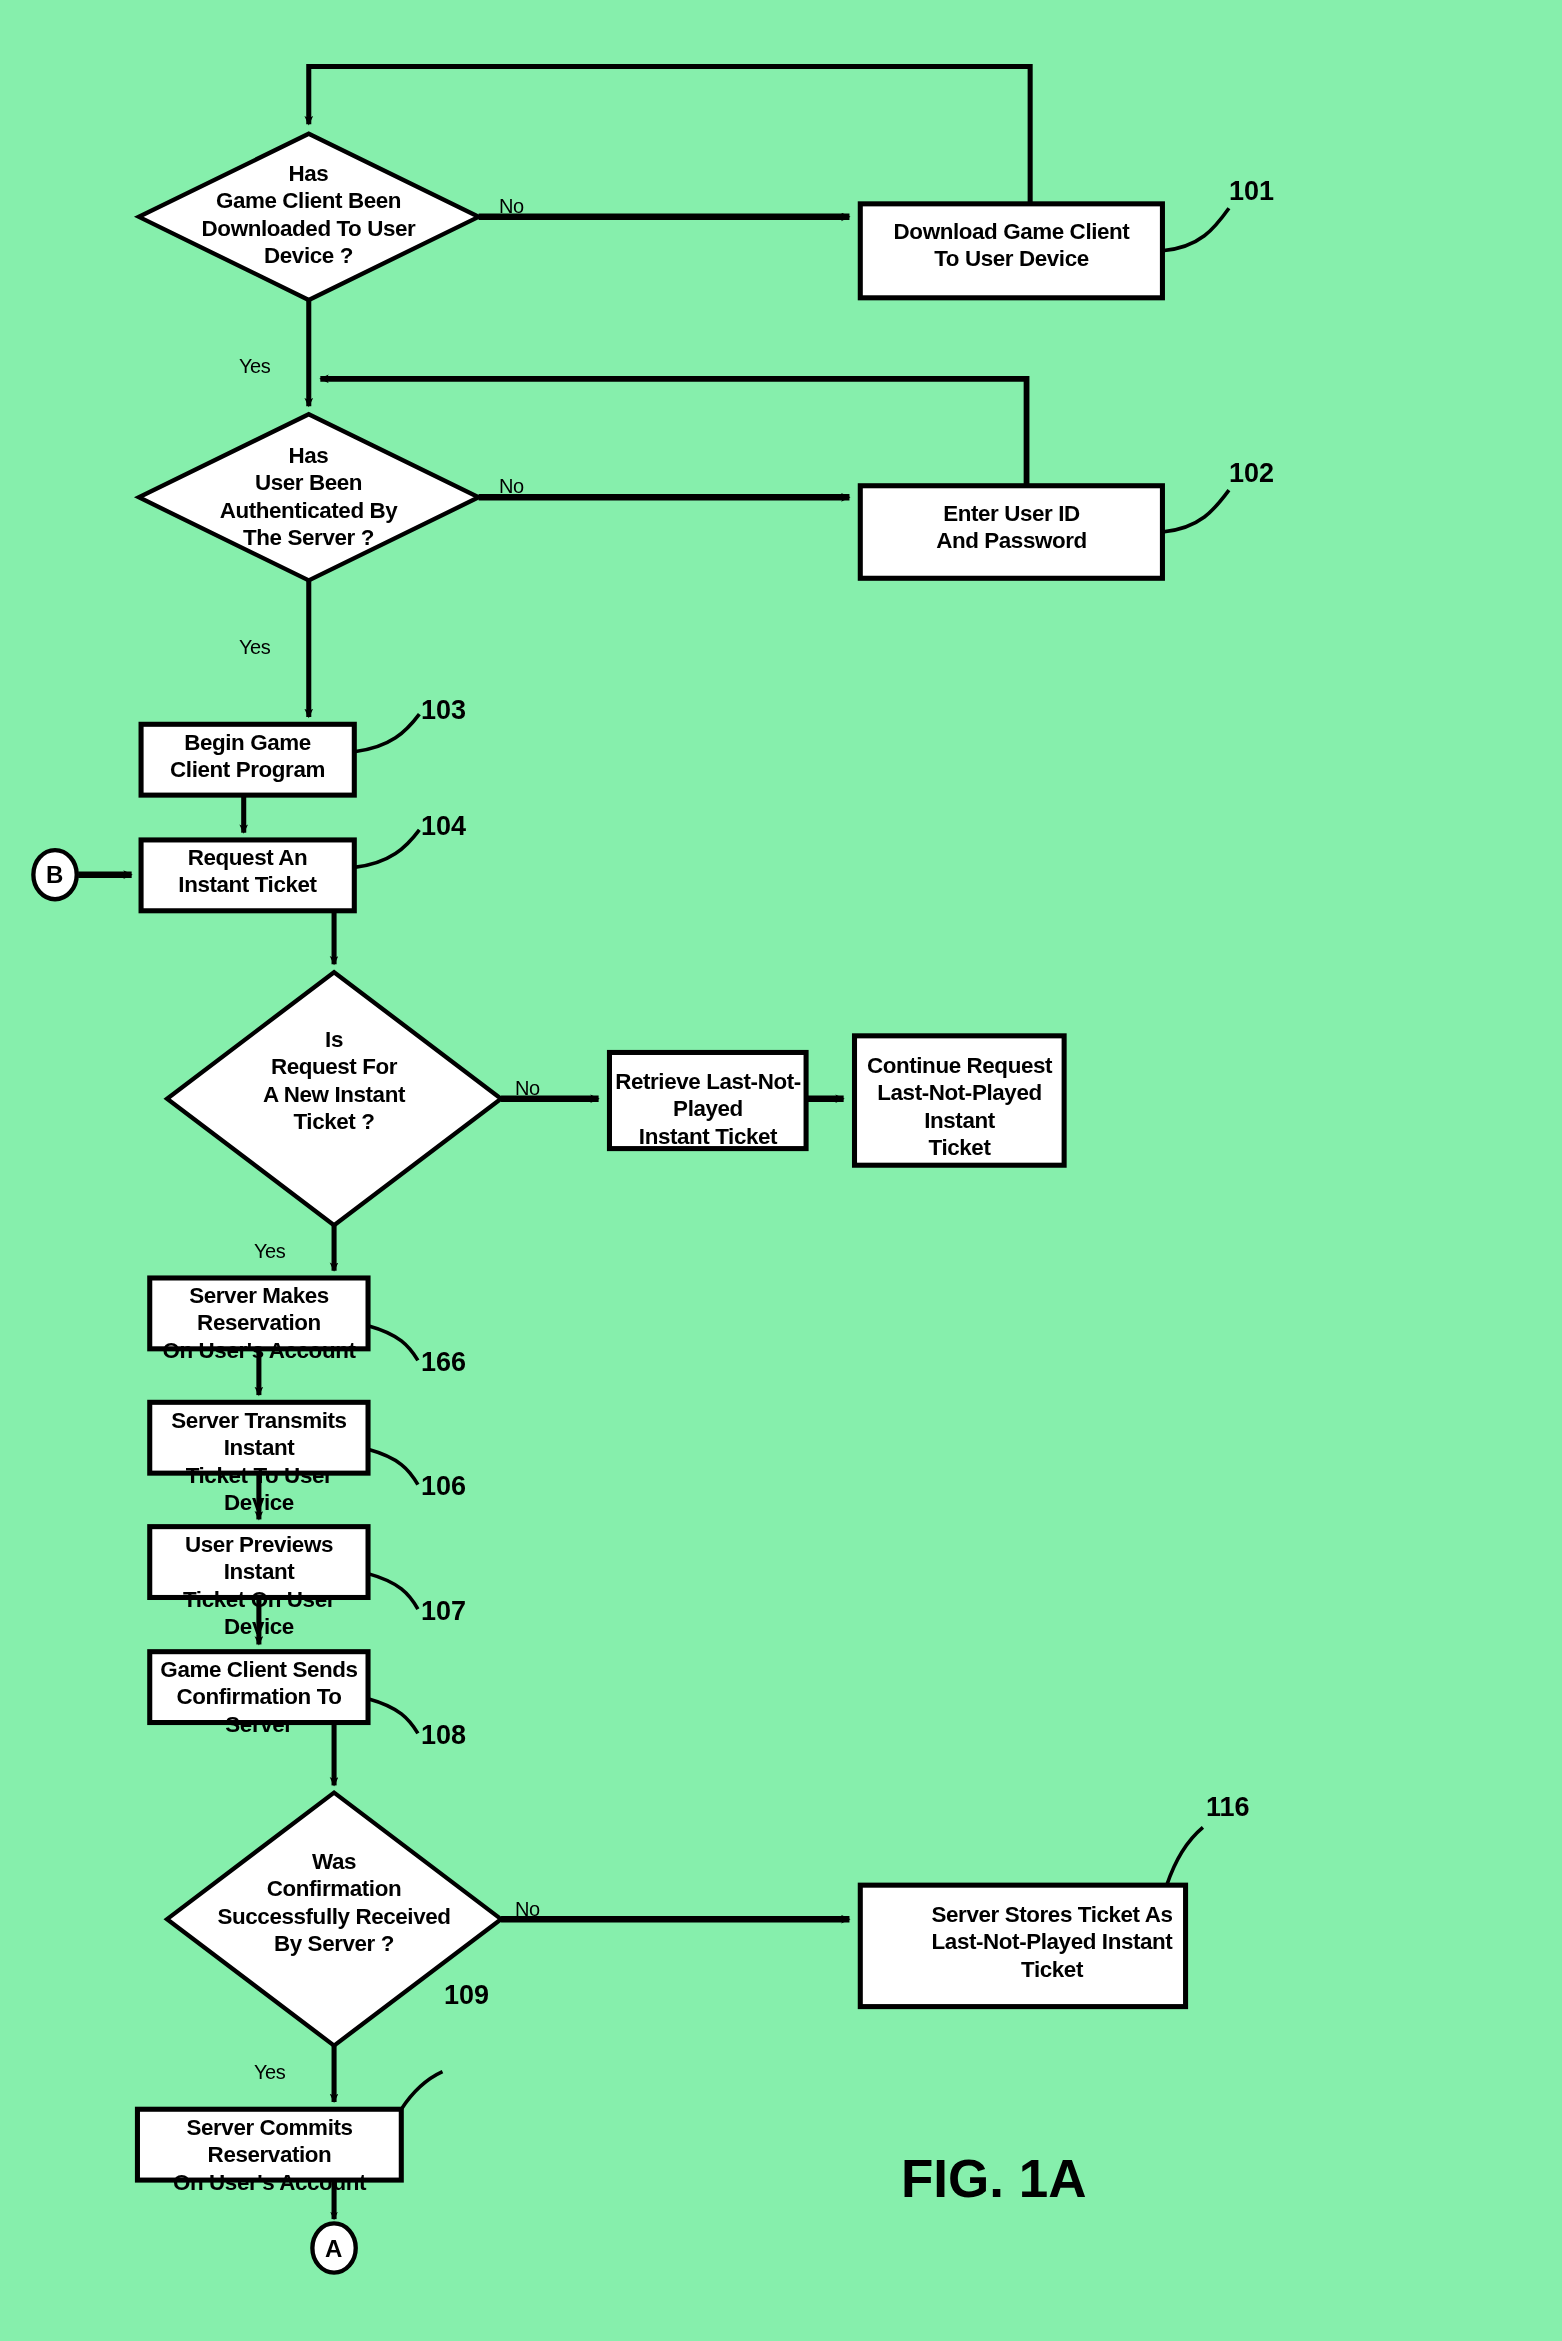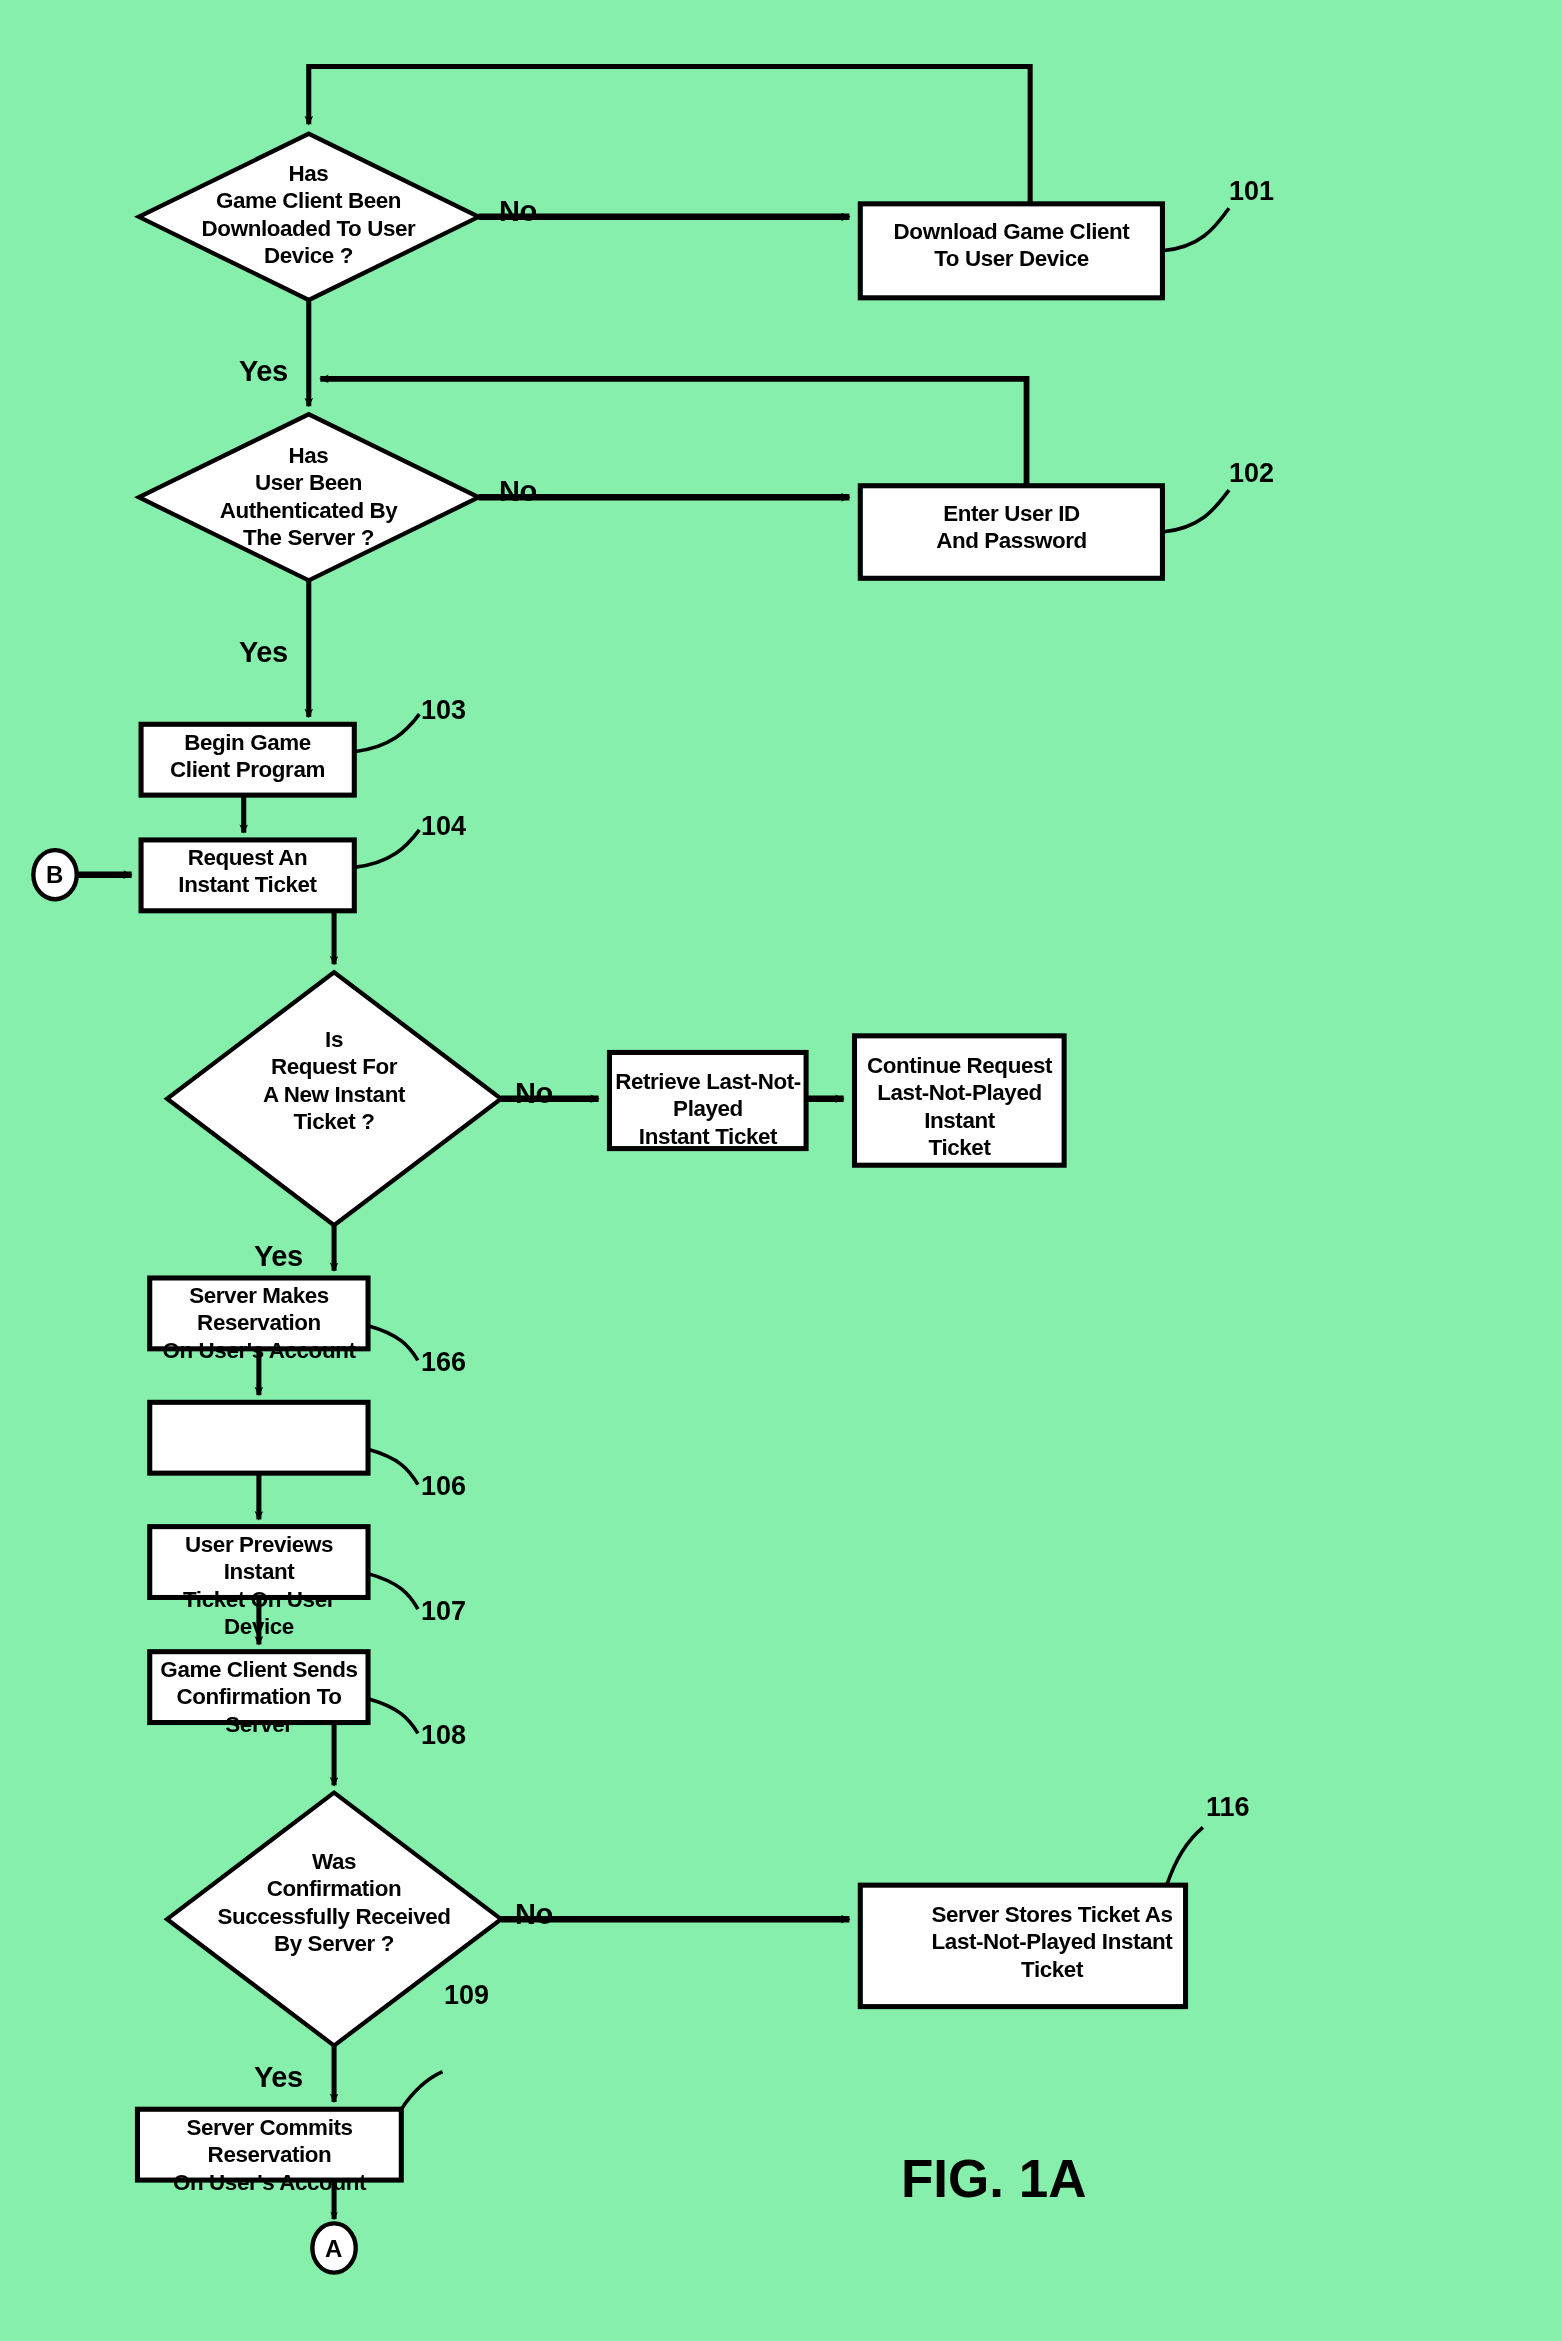--- a/index.html
+++ b/index.html
@@ -4,21 +4,21 @@
 <style>
   html,body{margin:0;padding:0;background:#ffffff;}
   body{width:1563px;height:2342px;font-family:"Liberation Sans",sans-serif;}
   #sheet{position:relative;width:1563px;height:2342px;overflow:hidden;background:#86efac;padding-left:20px;}
   #fig{position:absolute;inset:0;}
   .lbl{position:absolute;color:#000;font-family:"Liberation Sans",sans-serif;
        font-weight:700;letter-spacing:-0.4px;line-height:1.22;text-align:center;
        white-space:pre-line;}
   .boxtext{font-size:22.4px;}
   .diatext{font-size:22.4px;}
-  .yn{font-size:29px;font-weight:700;}
+  .yn{font-size:20px;font-weight:400;}
   .ref{font-size:27px;font-weight:700;letter-spacing:0px;}
   .conn{font-size:24px;font-weight:700;}
   .figcap{font-size:53px;font-weight:700;letter-spacing:0px;}
 </style>
 </head>
 <body>
 
 <div id="sheet">
 
   <svg id="fig" viewBox="0 0 2162 3240" width="1563" height="2342">
@@ -157,20 +157,22 @@
 Instant Ticket</div>
 
   <div class="lbl boxtext" style="left:857px;top:1052px;width:205px;">Continue Request
 Last-Not-Played Instant
 Ticket</div>
 
   <div class="lbl boxtext" style="left:152px;top:1282px;width:214px;">Server Makes Reservation
 On User's Account</div>
   <div class="lbl ref" style="left:421px;top:1346px;width:65px;text-align:left;">166</div>
 
+  <div class="lbl boxtext" style="left:152px;top:1407px;width:214px;">Server Transmits Instant
+Ticket To User Device</div>
   <div class="lbl ref" style="left:421px;top:1470px;width:65px;text-align:left;">106</div>
 
   <div class="lbl boxtext" style="left:152px;top:1531px;width:214px;">User Previews Instant
 Ticket On User Device</div>
   <div class="lbl ref" style="left:421px;top:1595px;width:65px;text-align:left;">107</div>
 
   <div class="lbl boxtext" style="left:152px;top:1656px;width:214px;">Game Client Sends
 Confirmation To Server</div>
   <div class="lbl ref" style="left:421px;top:1719px;width:65px;text-align:left;">108</div>
 

